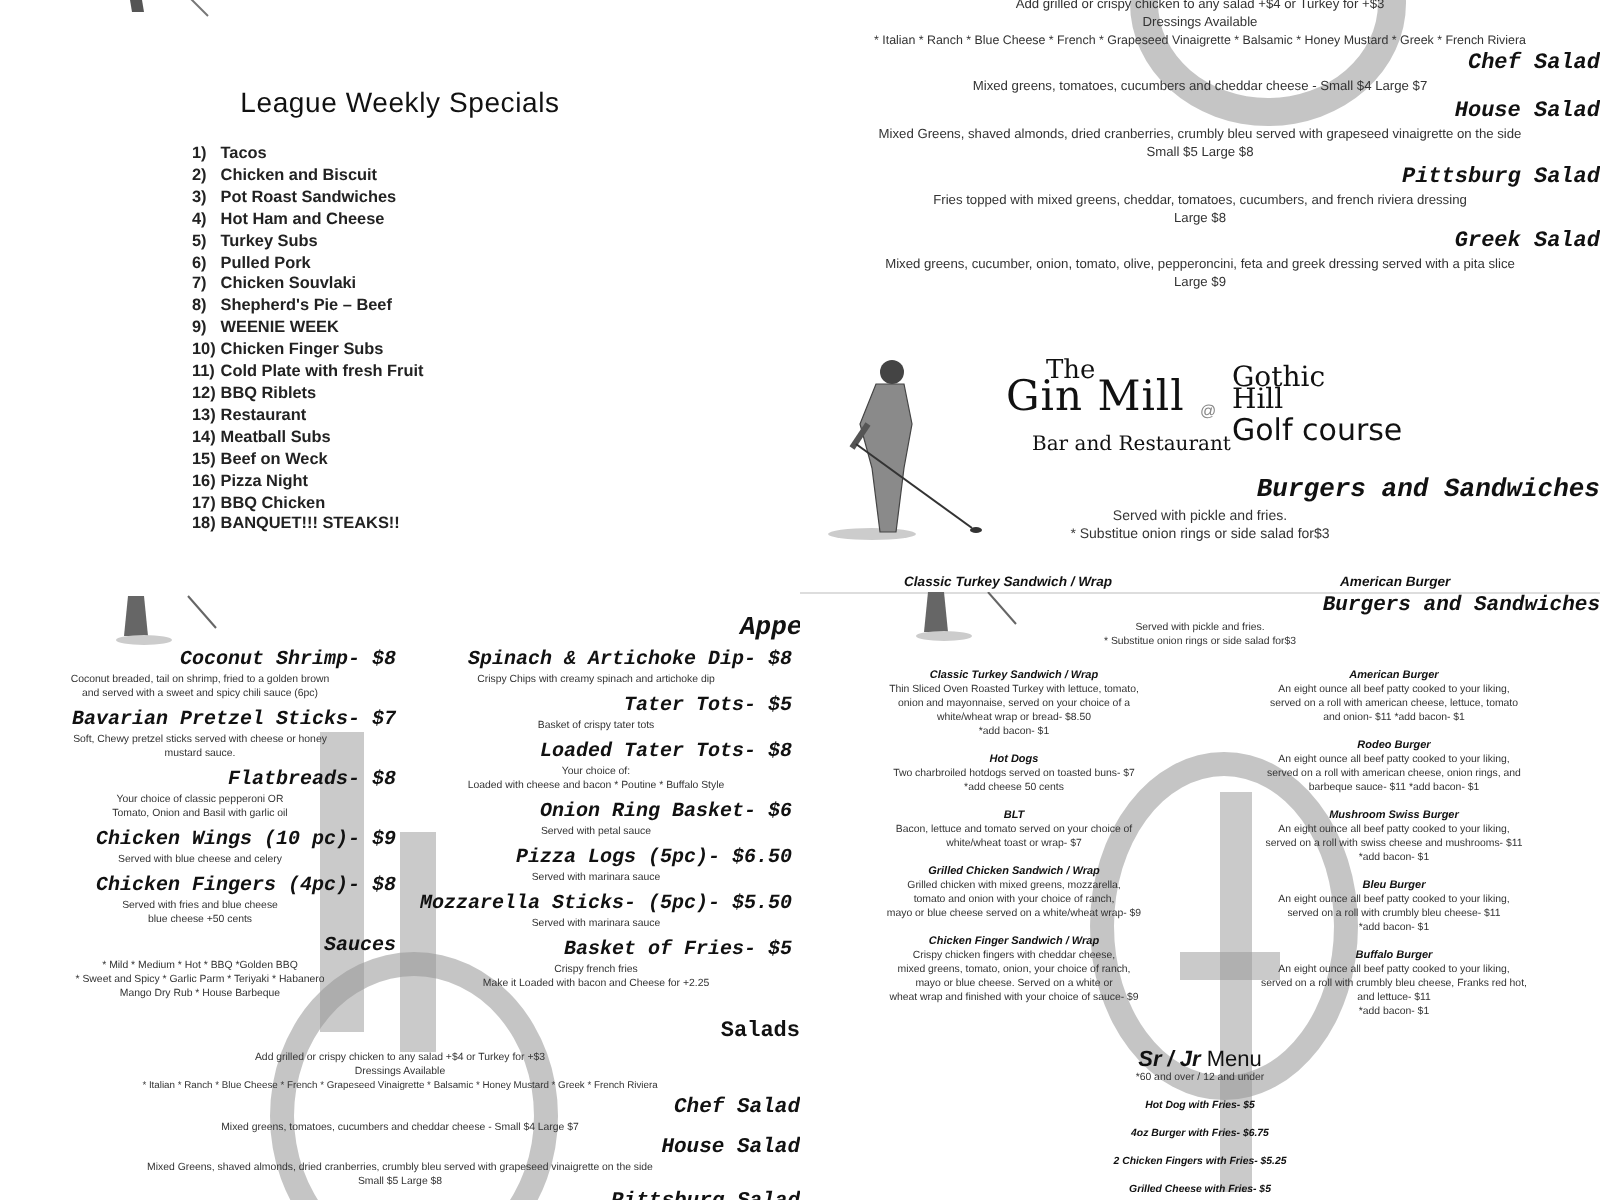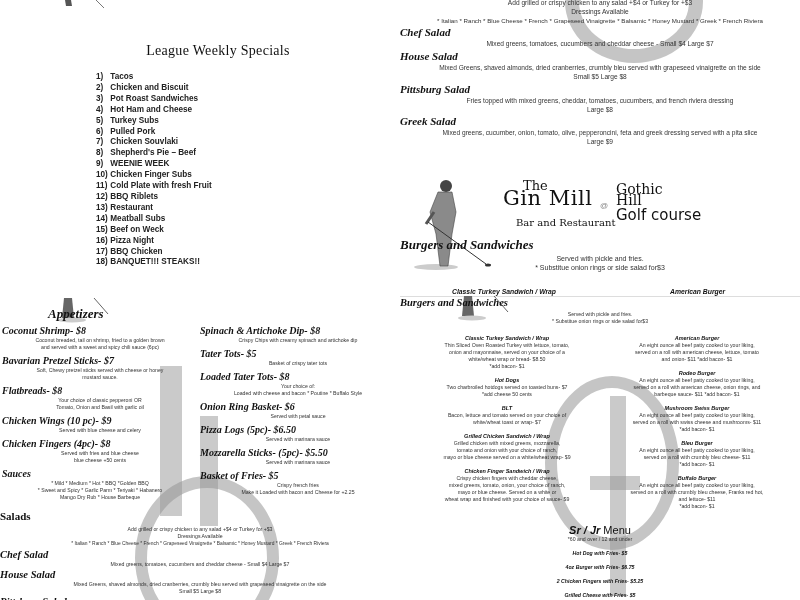--- a/index.html
+++ b/index.html
@@ -3,22 +3,22 @@
 <meta charset="utf-8">
 <style>
   html,body{margin:0;padding:0;background:#fff;}
   body{width:800px;height:600px;overflow:hidden;position:relative;font-family:"Liberation Sans",sans-serif;color:#111;}
   .quad{position:absolute;overflow:hidden;background:#fff;}
   #q-tl{left:0;top:0;width:400px;height:296px;}
   #q-tr{left:400px;top:0;width:400px;height:296px;}
   #q-bl{left:0;top:296px;width:400px;height:304px;}
   #q-br{left:400px;top:296px;width:400px;height:304px;}
 
-  .sans-title{font-family:Liberation Serif, serif;padding-left:18px;}
-  .h-ital{font-family:Liberation Serif, serif;font-style:italic;font-weight:bold;text-align:left;}
+  .sans-title{font-family:Liberation Sans, sans-serif;}
+  .h-ital{font-family:Liberation Mono, monospace;font-style:italic;font-weight:bold;text-align:right;}
   .small{font-size:6.5px;line-height:8.6px;text-align:center;color:#333;}
   .tiny{font-size:5.2px;line-height:7px;text-align:center;color:#333;}
 
   
   #league-title{position:absolute;left:0;width:400px;top:34px;text-align:center;font-size:14px;font-weight:normal;letter-spacing:0.3px;}
   #league-list{position:absolute;left:96px;top:72px;margin:0;padding:0;list-style:none;font-size:8.2px;line-height:10.9px;font-weight:bold;color:#222;}
   #league-list li{white-space:nowrap;}
   #league-list .num{display:inline-block;min-width:12px;}
 
   

